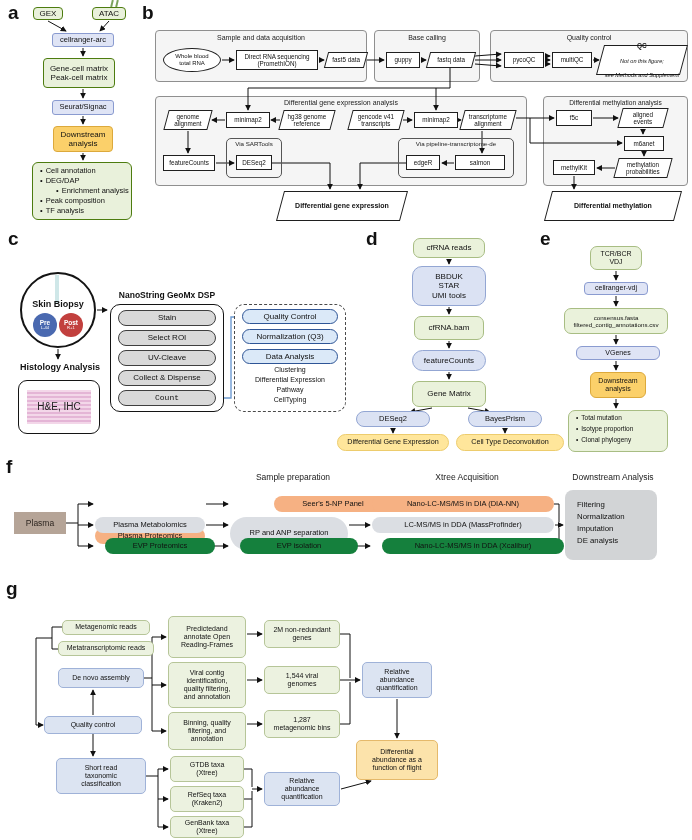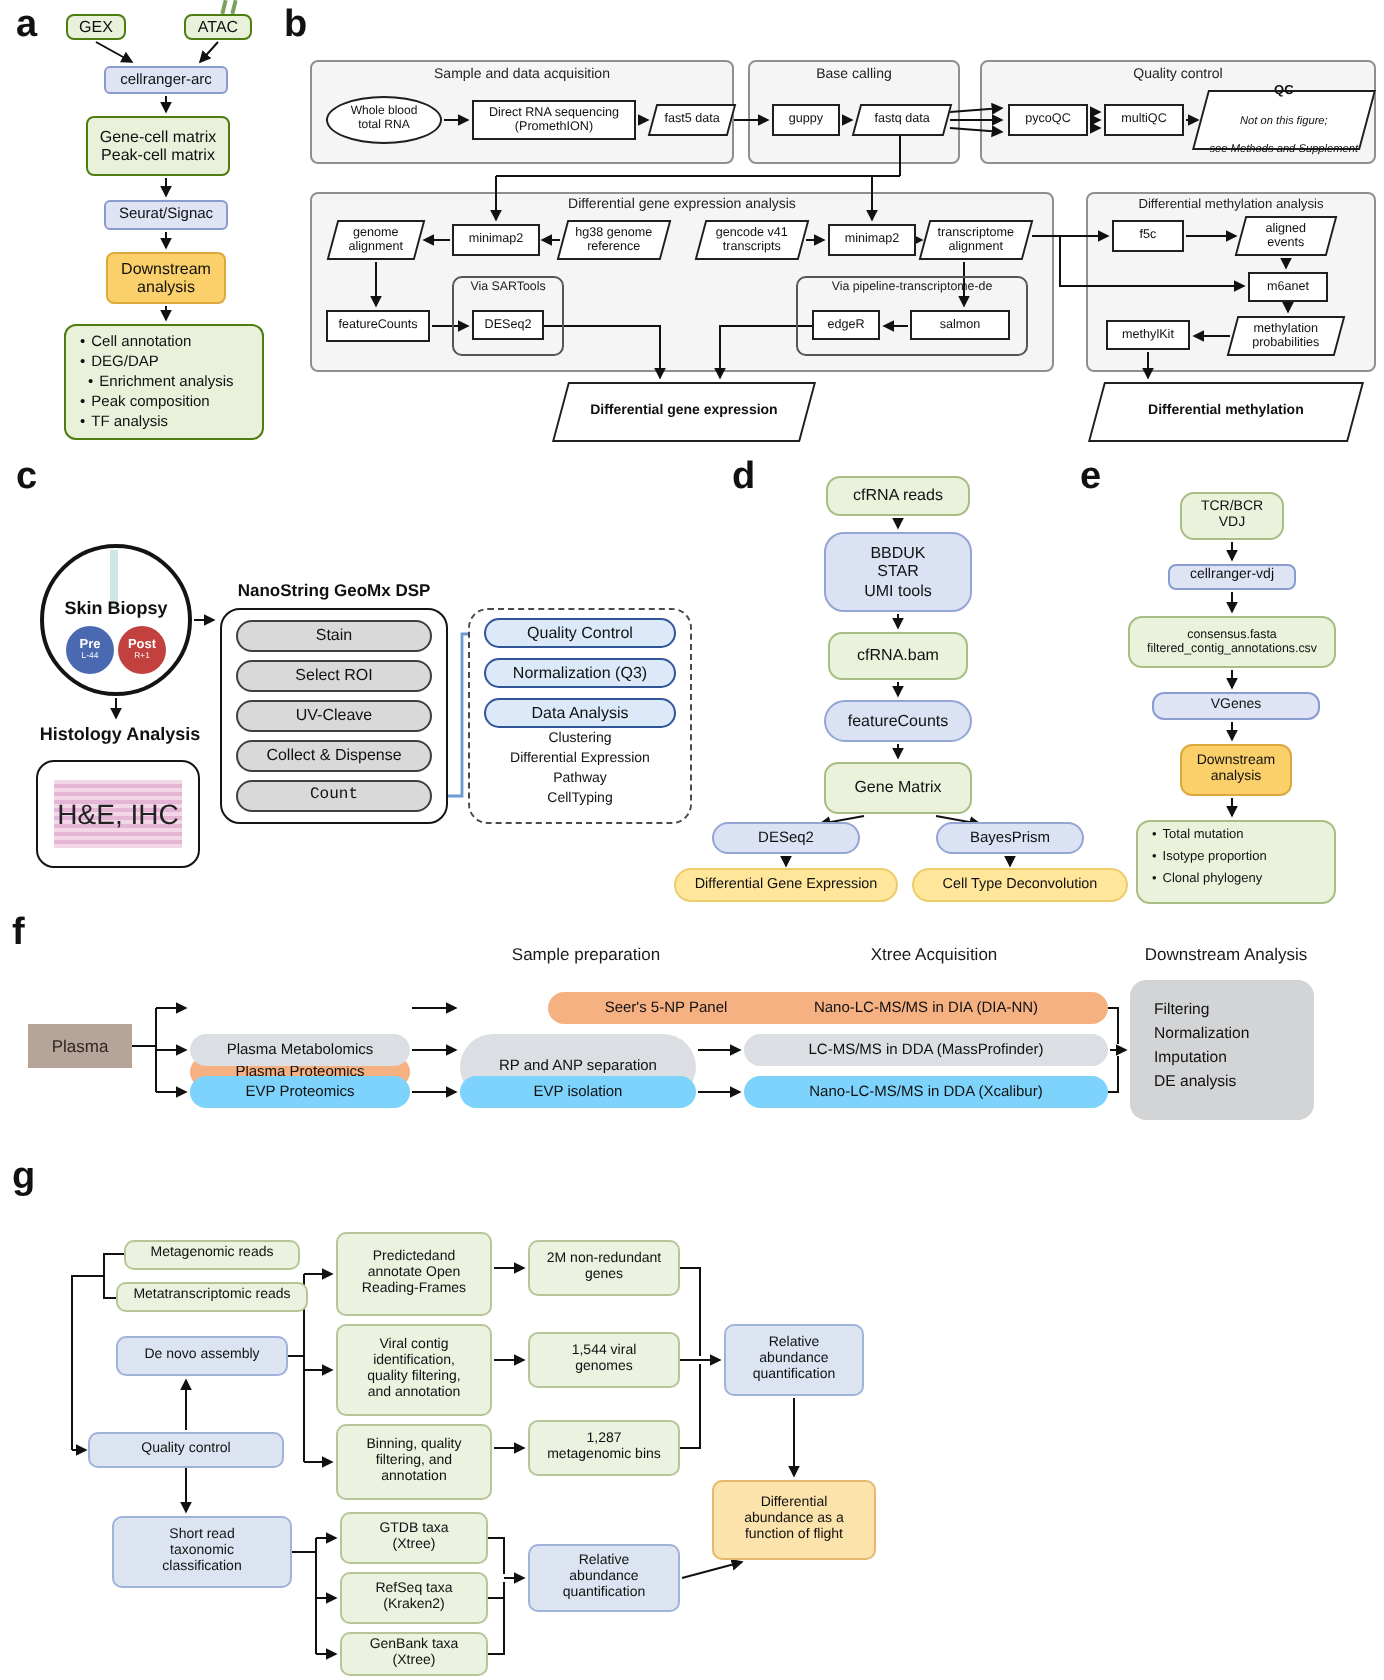--- a/index.html
+++ b/index.html
@@ -20,35 +20,35 @@
   .gA{background:#e9f1db;border:1px solid #4d7c0f;border-radius:4px;font-size:8px;}
   .bA{background:#dfe4f5;border:1px solid #8a9bd0;border-radius:3px;font-size:7.5px;}
   .oA{background:#fbd06a;border:1px solid #dca93c;border-radius:4px;font-size:8px;}
   .blt{position:absolute;font-size:7.5px;text-align:left;z-index:2;}
   .blt::before{content:"•";margin-right:3px;}
   .stepbtn{background:#d9d9d9;border:1.6px solid #3f3f3f;border-radius:9px;font-size:8px;}
   .anabtn{background:#dbe9f8;border:1.4px solid #2e5596;border-radius:9px;font-size:8px;}
   .dashedbox{position:absolute;box-sizing:border-box;border:1.3px dashed #4a4a4a;border-radius:10px;background:#fff;z-index:1;}
   .nanobox{position:absolute;box-sizing:border-box;border:1.9px solid #141414;border-radius:10px;background:#fff;z-index:1;}
   .histbox{position:absolute;box-sizing:border-box;border:1.9px solid #141414;border-radius:9px;background:#fff;z-index:1;}
-  .pinkpatch{background:repeating-linear-gradient(0deg,#f3d7e9 0 2px,#e4b5d6 2px 4px);font-size:14px;color:#222;}
+  .pinkpatch{background:repeating-linear-gradient(0deg,#f3d7e9 0 2px,#e4b5d6 2px 4px);font-size:10px;color:#222;}
   .bigcircle{position:absolute;box-sizing:border-box;border:2.2px solid #141414;border-radius:50%;background:#fff;z-index:1;}
   .mini{position:absolute;box-sizing:border-box;border-radius:50%;color:#fff;display:flex;flex-direction:column;
         align-items:center;justify-content:center;z-index:3;line-height:1;}
   .gD{background:#eaf2db;border:1.2px solid #a8bd83;border-radius:7px;font-size:8px;}
   .bD{background:#dbe2f3;border:1.2px solid #93a6d3;border-radius:10px;font-size:8px;}
   .bDs{border-radius:999px;}
   .yD{background:#ffe69b;border:1px solid #edcc6d;border-radius:999px;font-size:7.2px;}
   .bE{background:#dfe4f5;border:1px solid #8a9bd0;border-radius:4px;font-size:7px;}
   .oD{background:#fbd06a;border:1px solid #dca93c;border-radius:6px;font-size:7.5px;}
   .f7{font-size:7px;}.f65{font-size:6.5px;}.f62{font-size:6.2px;}.f75{font-size:7.5px;}
   .stad{border-radius:999px;font-size:7.5px;}
   .rowP{background:#f6b183;}
   .rowM{background:#dbdee3;}
-  .rowE{background:#7dd3fc;}
+  .rowE{background:#15803d;margin-left:10px;}
   .plasmabox{background:#b5a497;font-size:8.5px;color:#2e2620;}
   .fhead{position:absolute;text-align:center;font-size:8.5px;color:#1a1a1a;z-index:2;}
   .fgray{background:#d2d4d6;border-radius:8px;}
   .fgray-text{position:absolute;font-size:7.8px;line-height:1.55;white-space:pre-line;text-align:left;z-index:2;}
   .gG{background:#ecf2e0;border:1px solid #b6c598;border-radius:5px;font-size:7px;}
   .bG{background:#dce4f2;border:1px solid #9fb2d8;border-radius:5px;font-size:7px;}
   .oG{background:#fce3ab;border:1px solid #e5b96b;border-radius:5px;font-size:7px;}
   .tick{position:absolute;width:2px;height:7px;background:#7aa25b;}
 </style>
 </head>
@@ -188,21 +188,21 @@
   <div class="node gA" style="left:92px;top:7px;width:34px;height:13px;">ATAC</div>
   <div class="node bA" style="left:52px;top:33px;width:62px;height:14px;">cellranger-arc</div>
   <div class="node gA" style="left:43px;top:58px;width:72px;height:30px;">Gene-cell matrix
 Peak-cell matrix</div>
   <div class="node bA" style="left:52px;top:100px;width:62px;height:15px;">Seurat/Signac</div>
   <div class="node oA" style="left:53px;top:126px;width:60px;height:26px;">Downstream
 analysis</div>
   <div class="abs gA" style="left:32px;top:162px;width:100px;height:58px;border-radius:6px;z-index:1;"></div>
   <div class="blt" style="left:40px;top:166px;">Cell annotation</div>
   <div class="blt" style="left:40px;top:176px;">DEG/DAP</div>
-  <div class="blt" style="left:44px;top:186px;">Enrichment analysis</div>
+  <div class="blt" style="left:56px;top:186px;">Enrichment analysis</div>
   <div class="blt" style="left:40px;top:196px;">Peak composition</div>
   <div class="blt" style="left:40px;top:206px;">TF analysis</div>
 
   <div class="plabel" style="left:142px;top:2px;">b</div>
   <div class="sec" style="left:155px;top:30px;width:212px;height:52px;"></div>
   <div class="sec-title" style="left:155px;top:34px;width:212px;font-weight:normal;">Sample and data acquisition</div>
   <div class="sec" style="left:374px;top:30px;width:106px;height:52px;"></div>
   <div class="sec-title" style="left:374px;top:34px;width:106px;font-weight:normal;">Base calling</div>
   <div class="sec" style="left:490px;top:30px;width:198px;height:52px;"></div>
   <div class="sec-title" style="left:490px;top:34px;width:198px;font-weight:normal;">Quality control</div>

